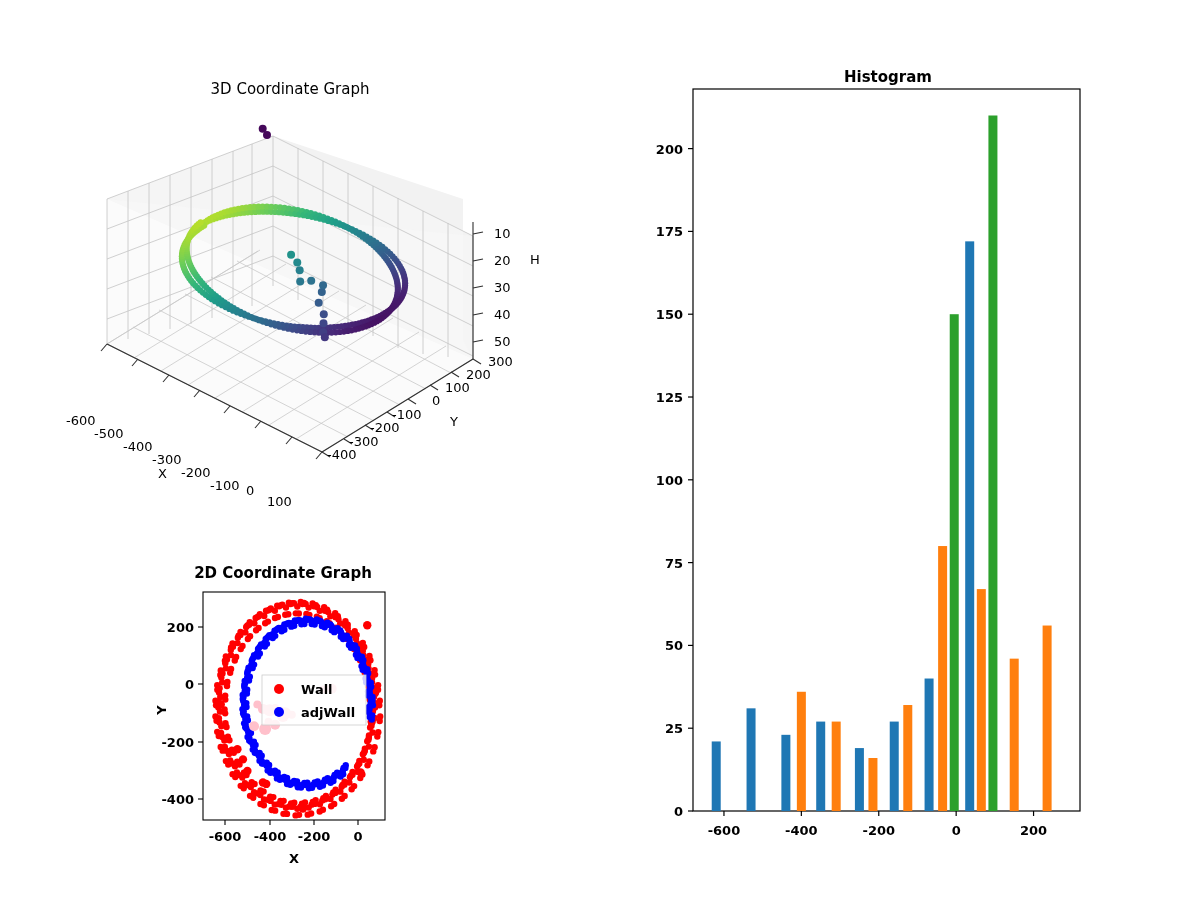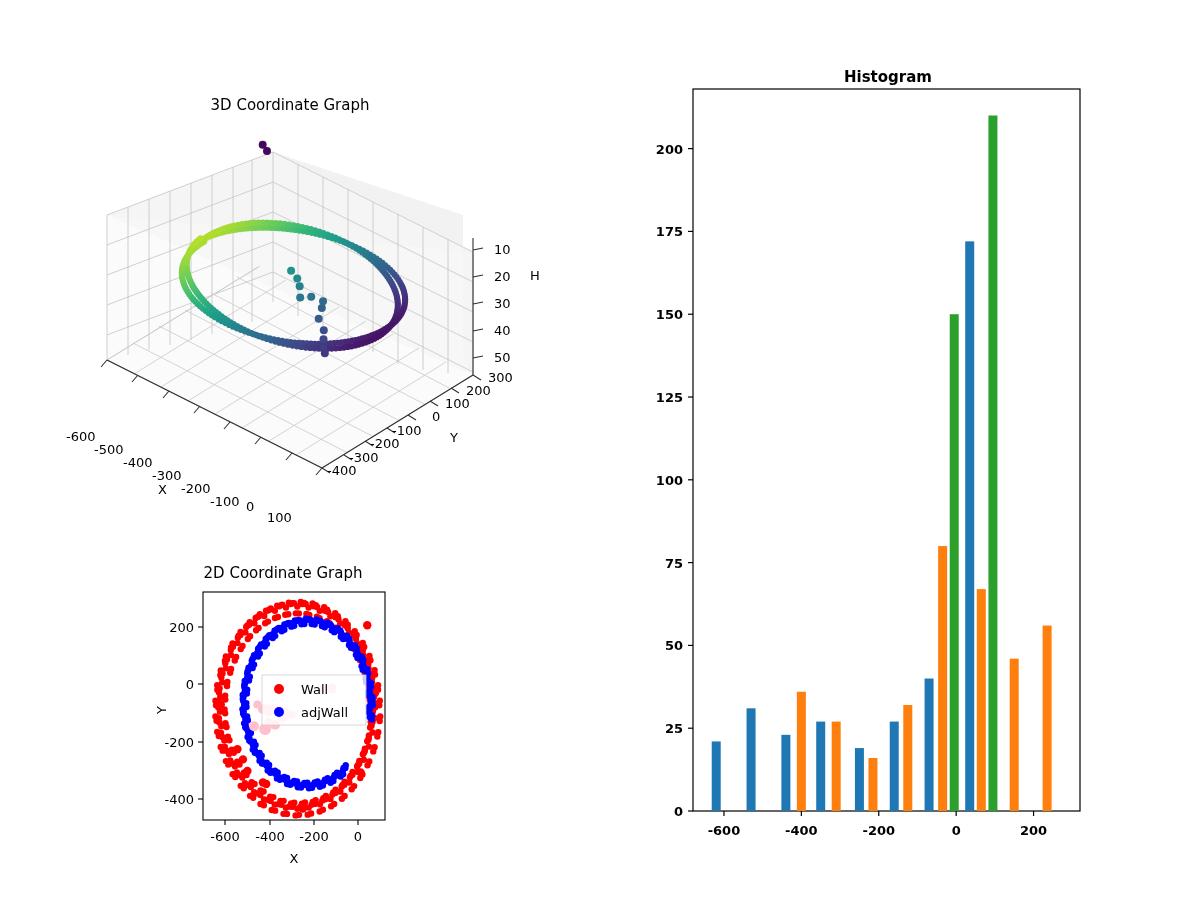--- a/index.html
+++ b/index.html
@@ -14,21 +14,21 @@
   text{font-family:"DejaVu Sans","Liberation Sans",sans-serif;fill:#000;}
   .tick-lbl{font-size:13px;}
   .axis-lbl{font-size:13px;}
   .ttl{font-size:15px;}
 </style>
 </head>
 <body>
 
 <div class="figure">
 
-  <div class="panel" style="left:60px;top:70px;width:560px;height:450px;">
+  <div class="panel" style="left:60px;top:54px;width:560px;height:450px;">
     <svg width="560" height="450" viewBox="0 0 560 450">
       <text class="ttl" x="230" y="40" text-anchor="middle">3D Coordinate Graph</text>
 
       <g>
         <polygon points="47,145 213,82 413,182 413,305" fill="#f5f5f5" stroke="none"></polygon>
         <polygon points="213,82 403,145 403,286 413,305 413,182" fill="#f2f2f2" stroke="none"></polygon>
         <polygon points="47,145 47,290 262,398 413,305" fill="#fafafa" stroke="none" opacity="0"></polygon>
         <polygon points="47,290 262,398 413,305 413,182 47,145" fill="#f7f7f7" stroke="none" opacity="0.55"></polygon>
       </g>
 
@@ -486,21 +486,21 @@
           <circle cx="263.2125" cy="278.195" r="4" fill="rgb(65,63,132)"></circle>
           <circle cx="264.8125" cy="283.21999999999997" r="4" fill="rgb(67,56,128)"></circle>
           <circle cx="237.2625" cy="208.61749999999995" r="4" fill="rgb(36,138,141)"></circle>
           <circle cx="231.0875" cy="200.665" r="4" fill="rgb(34,147,139)"></circle>
           <circle cx="206.975" cy="81.03249999999997" r="4" fill="rgb(69,8,90)"></circle>
           <circle cx="202.6875" cy="74.65750000000003" r="4" fill="rgb(69,8,90)"></circle>
         </g>
     </svg>
   </div>
 
-  <div class="panel" style="left:150px;top:555px;width:330px;height:330px;">
+  <div class="panel" style="left:150px;top:555px;width:330px;height:330px;font-weight:bold;">
     <svg width="330" height="330" viewBox="0 0 330 330">
       <text class="ttl" x="133" y="23" text-anchor="middle">2D Coordinate Graph</text>
 
       <rect x="53" y="37" width="182" height="228" fill="#ffffff" stroke="#000" stroke-width="1.1"></rect>
 
       <g id="plot2d-points">
           <circle cx="225.0121951219512" cy="152.44303797468353" r="3.2" fill="#ff0000"></circle>
           <circle cx="229.2937005998414" cy="150.2105055433601" r="3.2" fill="#ff0000"></circle>
           <circle cx="225.65751800025345" cy="148.17418340745832" r="3.2" fill="#ff0000"></circle>
           <circle cx="229.81112560557267" cy="145.69526354971862" r="3.2" fill="#ff0000"></circle>

